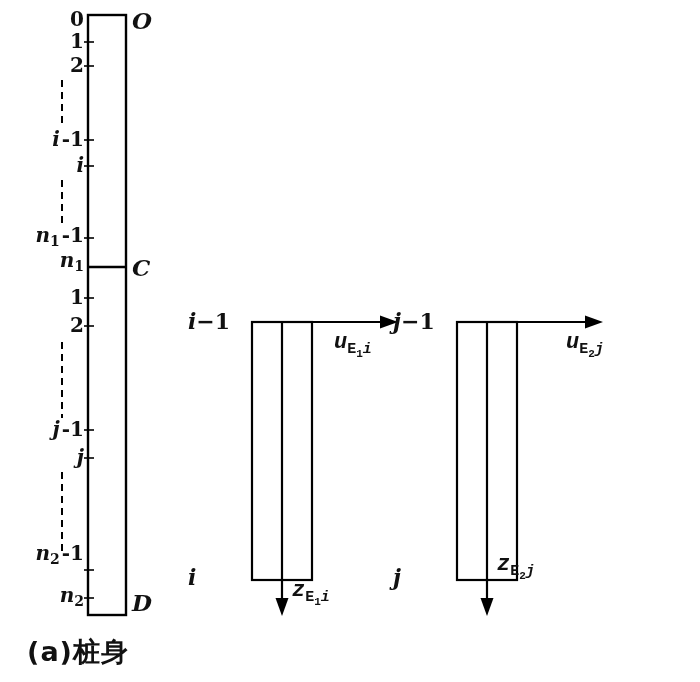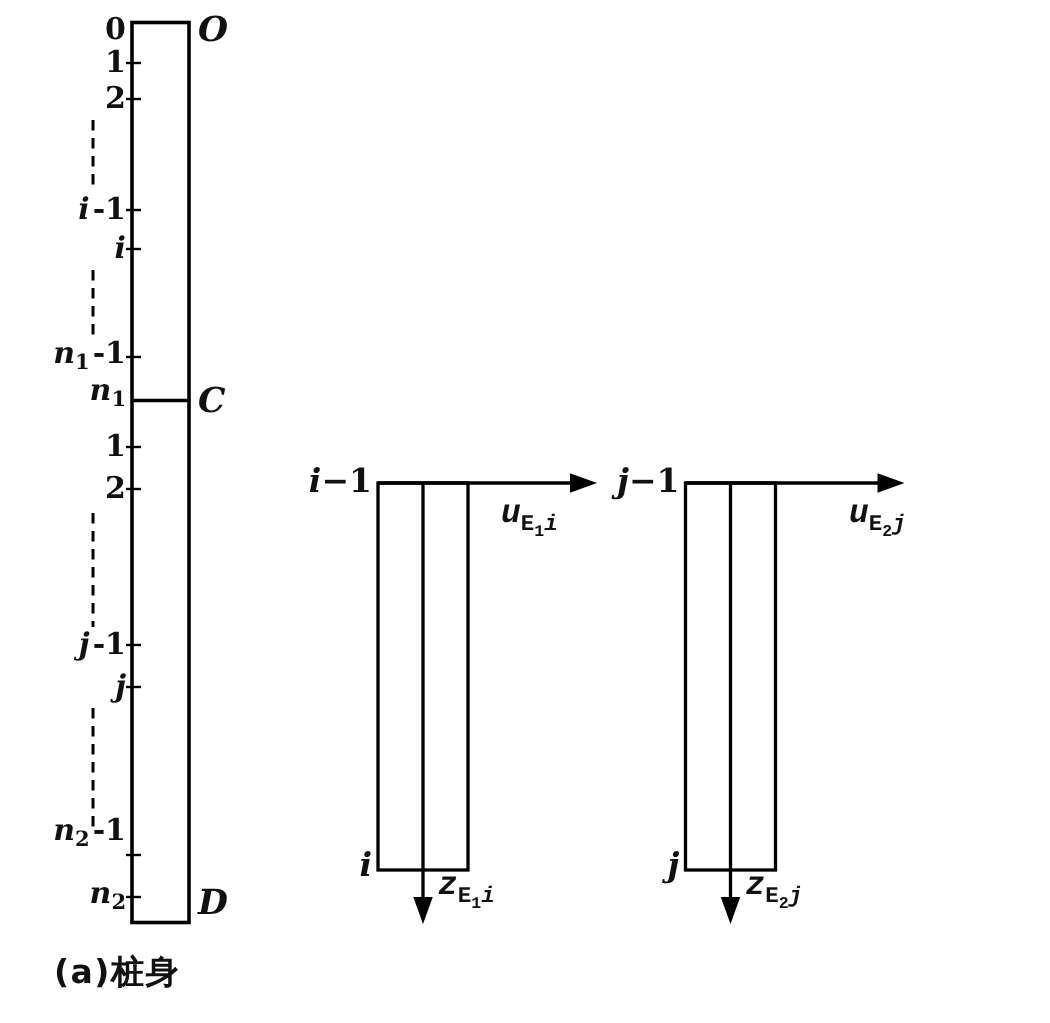--- a/index.html
+++ b/index.html
@@ -5,31 +5,31 @@
   html,body { margin:0; padding:0; background:#ffffff; }
   .stage {
     position:relative; width:700px; height:682px; background:#ffffff;
     font-family:"DejaVu Serif","Liberation Serif",serif; color:#111;
     overflow:hidden;
   }
   svg.canvas { position:absolute; left:0; top:0; display:block; }
   .lbl { position:absolute; font-weight:bold; line-height:1; white-space:nowrap; }
   .pile-lbl { left:14px; width:70px; text-align:right; font-size:20px; transform:translateY(-55%); }
   .pt-lbl  { left:132px; font-size:23px; font-style:italic; transform:translateY(-50%); }
-  .seg-lbl { width:60px; text-align:right; font-size:22px; font-style:italic; transform:translateY(-55%); }
+  .seg-lbl { width:60px; font-size:22px; font-style:italic; transform:translateY(-55%); }
   .it  { font-style:italic; }
   .rm  { font-style:normal; }
   .sub { font-size:14px; font-style:normal; vertical-align:-4px; }
   .sfx { font-style:normal; margin-left:2px; }
   .axis-lbl { font-size:22px; font-style:italic;font-family:Liberation Mono, monospace; }
   .axis-lbl .s1 { font-size:15px; font-style:normal; vertical-align:-5px; }
   .axis-lbl .s2 { font-size:11px; font-style:normal; vertical-align:-9px; }
   .axis-lbl .s3 { font-size:15px; font-style:italic; vertical-align:-5px; }
   .caption { font-family:"DejaVu Sans","Liberation Sans",sans-serif; font-weight:bold;
-             font-size:22px; text-align:center; letter-spacing:1px; }
+             font-size:27px; text-align:center; letter-spacing:1px; }
   .caption .cvar { font-family:"DejaVu Serif","Liberation Serif",serif; font-style:italic; }
 </style>
 </head>
 <body>
 
 <div class="stage">
 
   <svg class="canvas" width="700" height="682" viewBox="0 0 700 682">
 
     <g stroke="#000" fill="none">
@@ -95,17 +95,17 @@
   <div class="lbl pt-lbl" style="top:602px"><span>D</span></div>
 
   <div class="lbl seg-lbl" style="left:188px; top:322px"><span class="it">i</span><span class="rm">−1</span></div>
   <div class="lbl seg-lbl" style="left:188px; top:578px"><span class="it">i</span></div>
   <div class="lbl axis-lbl" style="left:334px; top:332px"><span>u</span><span class="s1">E</span><span class="s2">1</span><span class="s3">i</span></div>
   <div class="lbl axis-lbl" style="left:292px; top:580px"><span>z</span><span class="s1">E</span><span class="s2">1</span><span class="s3">i</span></div>
 
   <div class="lbl seg-lbl" style="left:393px; top:322px"><span class="it">j</span><span class="rm">−1</span></div>
   <div class="lbl seg-lbl" style="left:393px; top:578px"><span class="it">j</span></div>
   <div class="lbl axis-lbl" style="left:566px; top:332px"><span>u</span><span class="s1">E</span><span class="s2">2</span><span class="s3">j</span></div>
-  <div class="lbl axis-lbl" style="left:497px; top:580px"><span>z</span><span class="s1">E</span><span class="s2">2</span><span class="s3">j</span></div>
+  <div class="lbl axis-lbl" style="left:497px; top:554px"><span>z</span><span class="s1">E</span><span class="s2">2</span><span class="s3">j</span></div>
 
   <div class="lbl caption" style="left:12px; top:638px; width:132px"><span>(a)</span><span>桩身</span></div>
 
 </div>
 
 </body></html>

